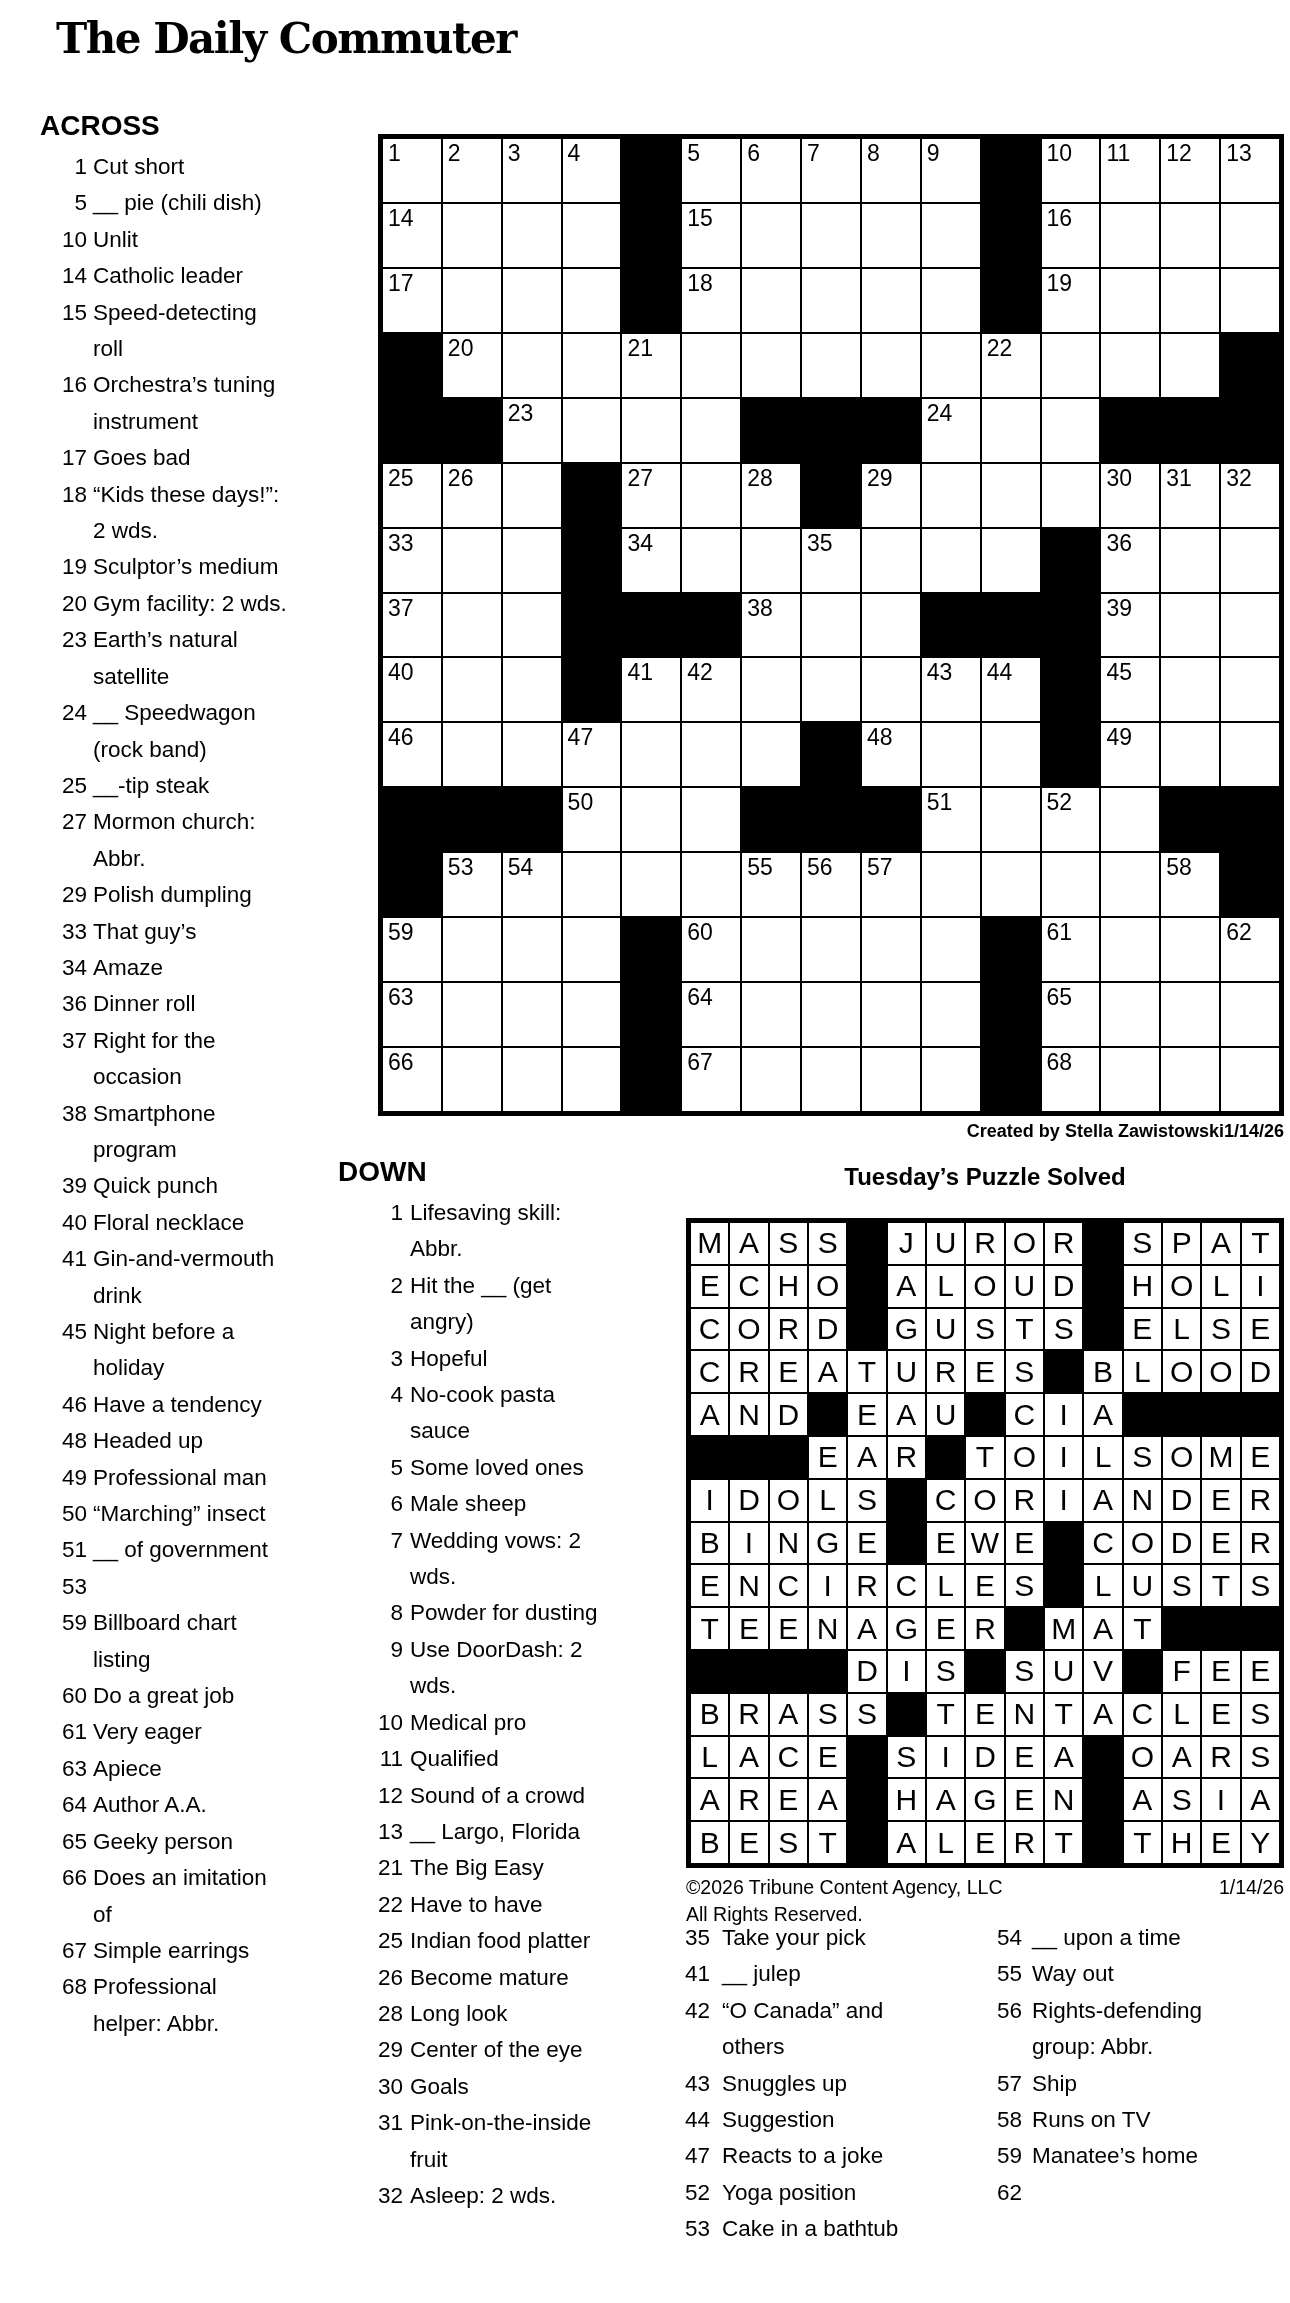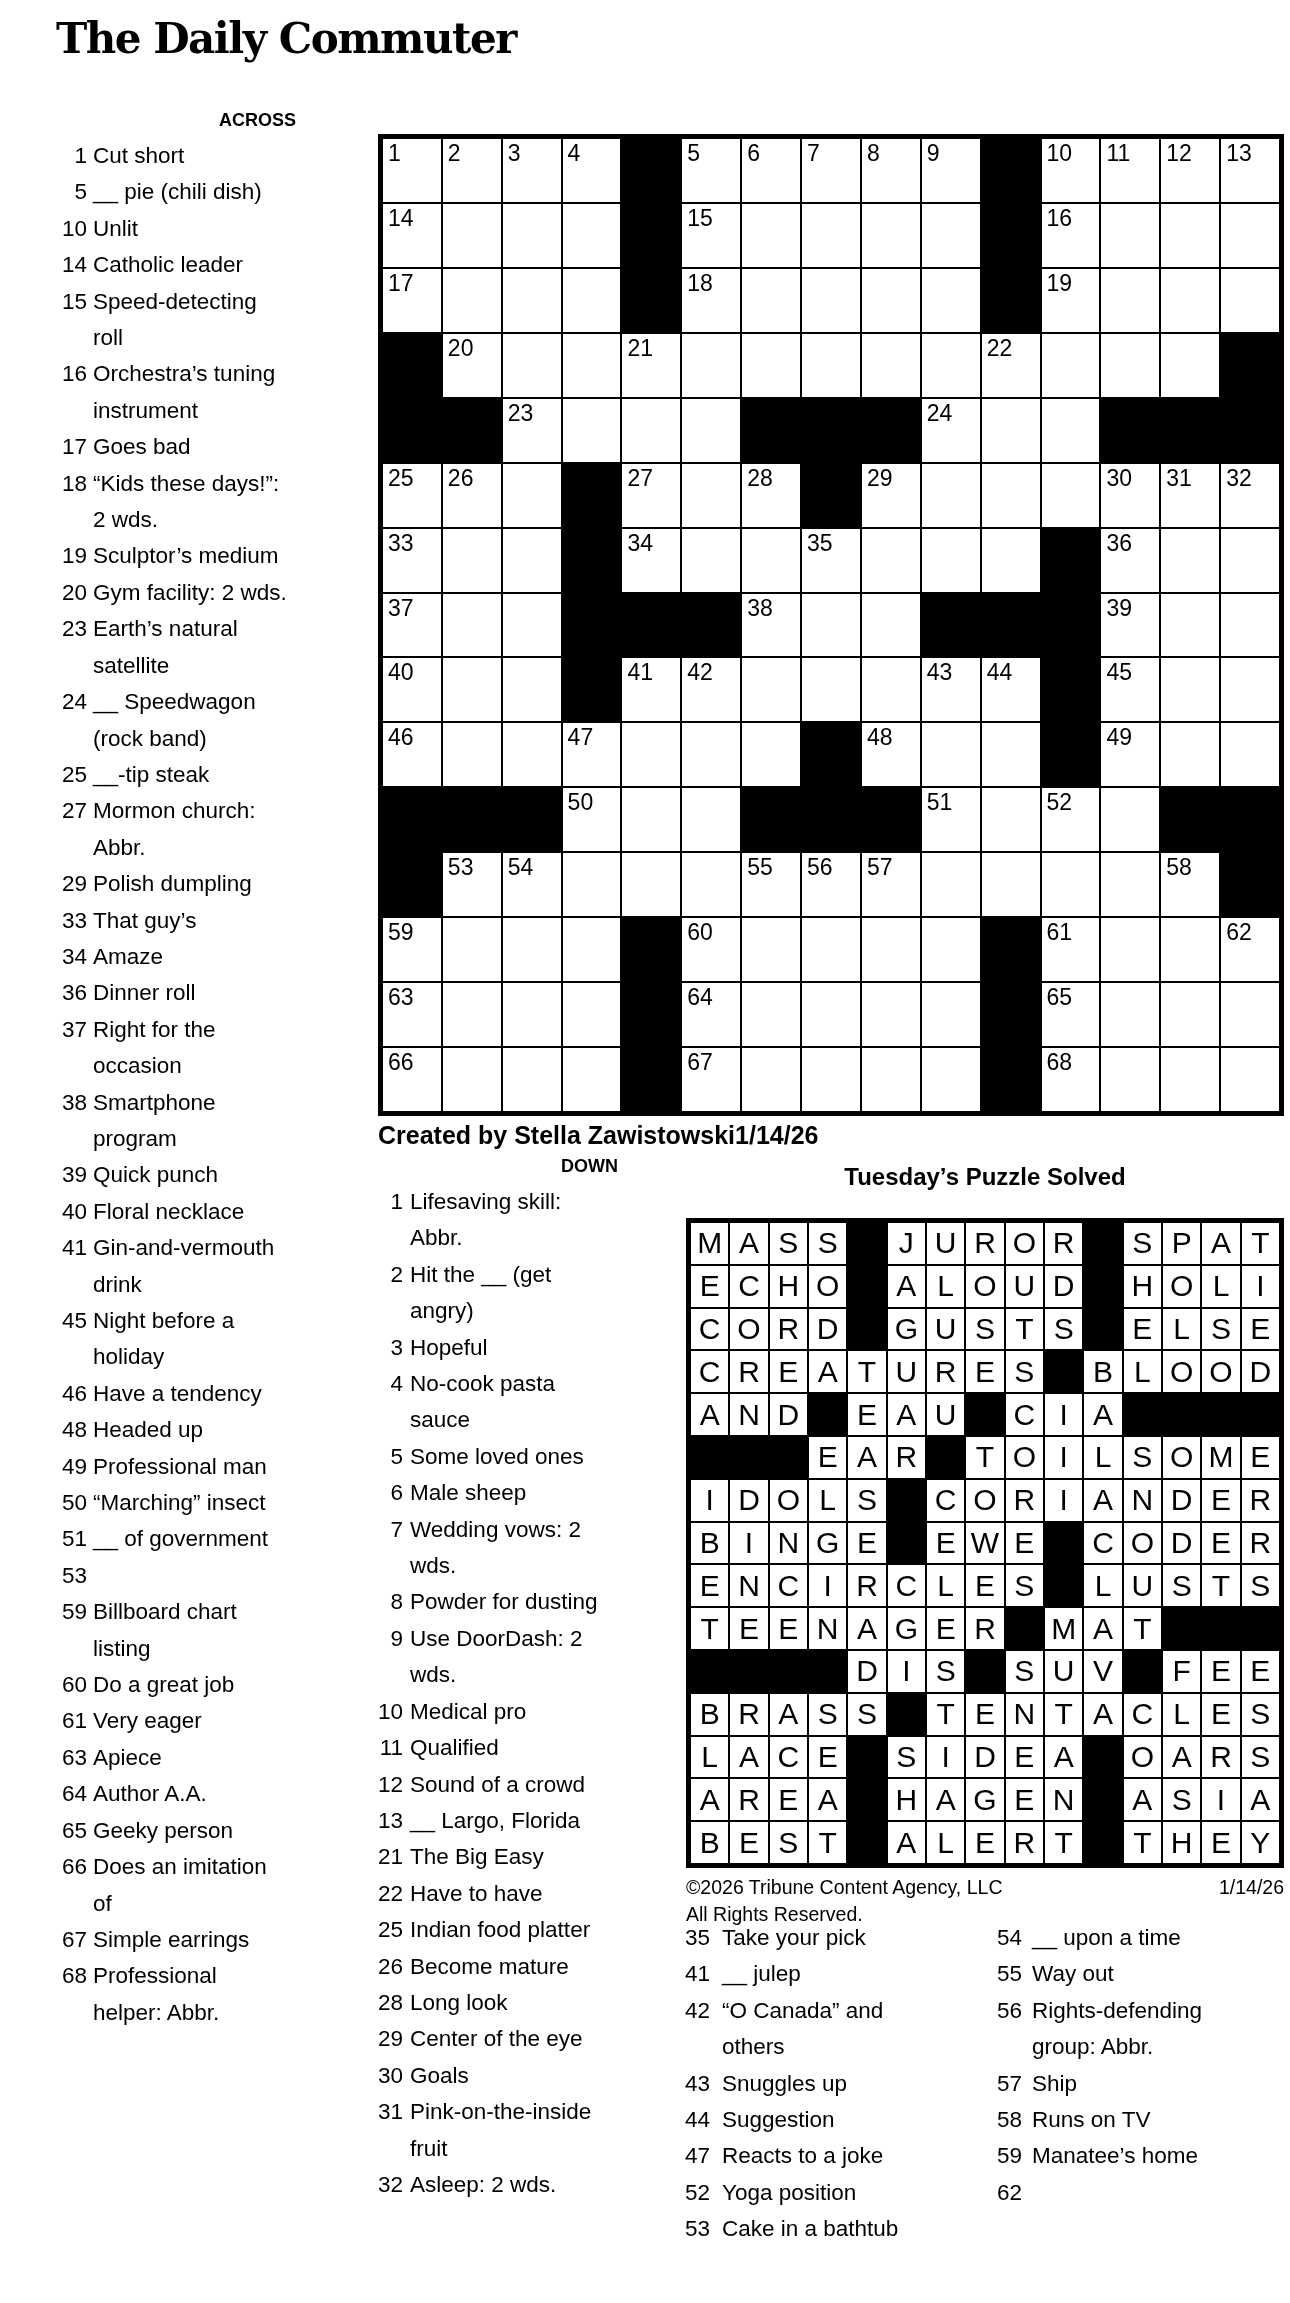--- a/index.html
+++ b/index.html
@@ -1,20 +1,20 @@
 <!DOCTYPE html>
 <html><head>
 <meta charset="utf-8">
 <style>
   html,body{margin:0;padding:0}
   body{width:1290px;height:2303px;position:relative;background:#fff;color:#000;
        font-family:"Liberation Sans",sans-serif;overflow:hidden}
   #title{position:absolute;left:56px;top:14px;font-family:"DejaVu Serif",serif;
          font-weight:700;font-size:42px;letter-spacing:-1.5px;white-space:nowrap}
-  .list-header{font-size:18px;font-weight:bold;text-align:right;margin:0 0 7px 0}
+  .list-header{font-size:28px;font-weight:bold;text-align:left;margin:0 0 7px 0}
   .clues{font-size:22.5px;line-height:36.4px}
   .clue{display:flex;align-items:baseline}
   .cnum{flex:none;text-align:right}
   .ctext{flex:none}
   #across-block{position:absolute;left:40px;top:110px;width:256px}
   #across-block .cnum{width:47px;margin-right:6px}
   #across-block .ctext{width:196px}
   #down-block{position:absolute;left:338px;top:1156px;width:280px}
   #down-block .cnum{width:65px;margin-right:7px}
   #down-block .ctext{width:195px}
@@ -27,21 +27,21 @@
   .grid{position:absolute;display:grid;background:#000;gap:2px;padding:2px;
         border:3px solid #000;box-sizing:border-box}
   #main-grid{left:378px;top:134px;width:906px;height:982px}
   #solved-grid{left:686px;top:1218px;width:598px;height:650px}
   .cell{background:#fff;position:relative}
   .cell.black{background:#000}
   #main-grid .cellnum{position:absolute;top:1px;left:5px;font-size:23px;line-height:26px}
   #solved-grid .cell{display:flex;align-items:center;justify-content:center}
   .letter{font-size:30px;font-weight:400}
   #byline-row{position:absolute;left:378px;top:1121px;width:906px;display:flex;
-              justify-content:flex-start;font-weight:bold;font-size:25px}
+              justify-content:flex-end;font-weight:bold;font-size:18px}
   #tps-header{position:absolute;left:686px;top:1163px;width:598px;text-align:center;
               font-size:24px;font-weight:bold}
   #copyright{position:absolute;left:686px;top:1874px;width:598px;font-weight:normal;
              font-size:19.5px;line-height:27px}
   #copyright .row1{display:flex;justify-content:space-between}
 </style>
 </head>
 <body>
 
 <div id="title">The Daily Commuter</div>

